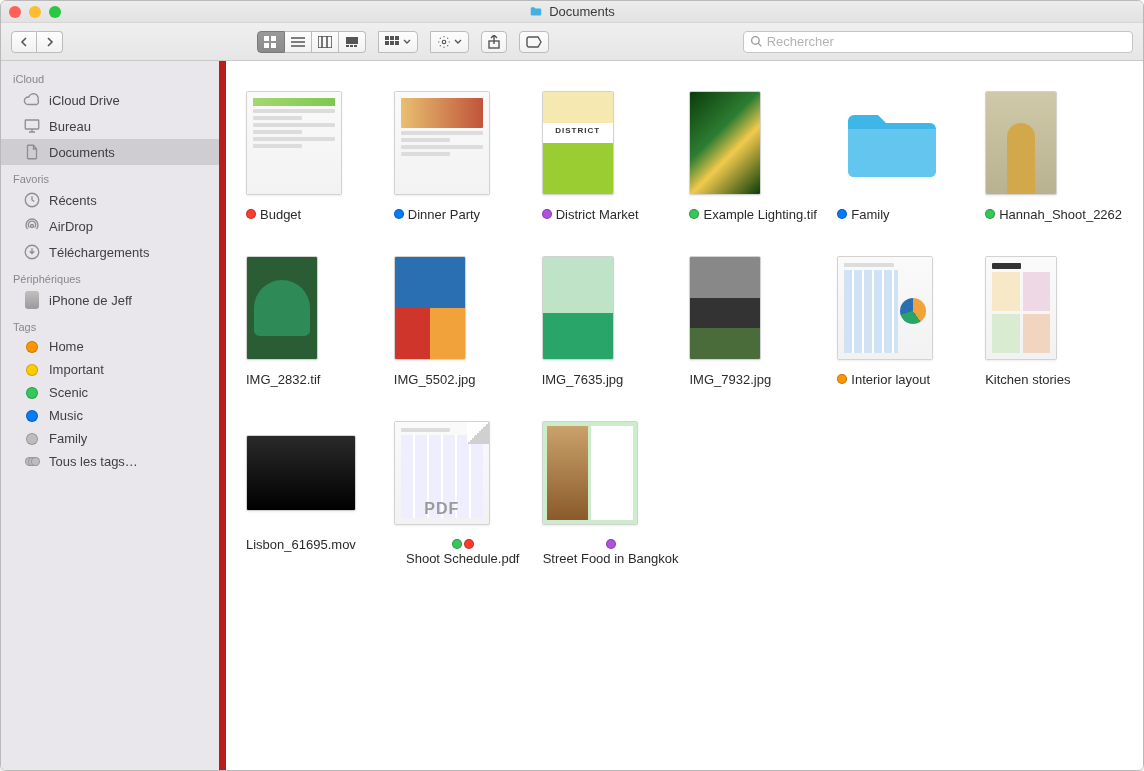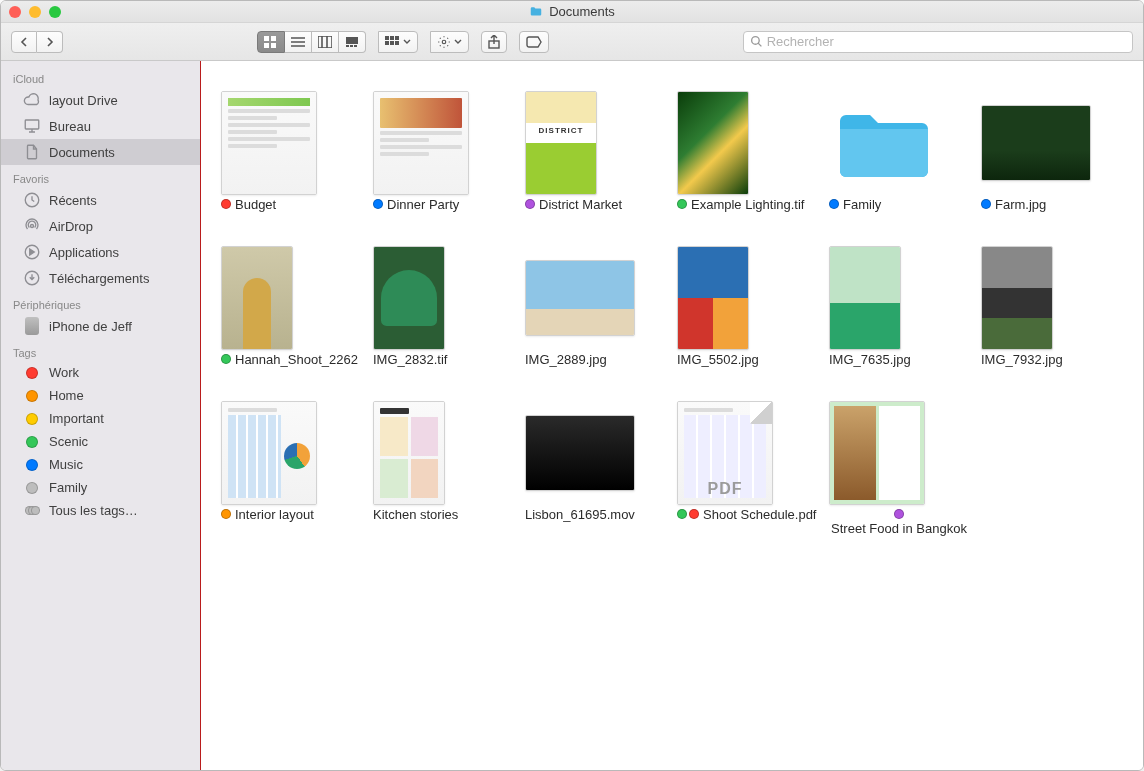--- a/index.html
+++ b/index.html
@@ -22,21 +22,21 @@
   .btn-grp .tb-btn:last-child { border-radius: 0 4px 4px 0; }
   .btn-grp .tb-btn:not(:first-child) { border-left: none; }
   .tb-btn.solo { border-radius: 4px; }
   .spacer { flex: 1; }
   .search { display: flex; align-items: center; background: #fff; border: 1px solid #c5c5c5; border-radius: 4px; height: 22px; width: 390px; padding: 0 6px; color: #9b9b9b; }
   .search input { border: none; outline: none; flex: 1; font-size: 13px; color: #555; background: transparent; }
   .search input::placeholder { color: #b3b3b3; }
 
   
   .body { flex: 1; display: flex; min-height: 0; }
-  .sidebar { width: 200px; background: #e9e7eb; border-right: 1px solid #b91c1c; overflow-y: auto; padding-top: 4px; }
+  .sidebar { width: 225px; background: #e9e7eb; border-right: 7px solid #b91c1c; overflow-y: auto; padding-top: 4px; }
   .sb-header { font-size: 11px; color: #888; padding: 8px 12px 2px 12px; }
   .sb-item { display: flex; align-items: center; gap: 8px; padding: 4px 12px 4px 22px; color: #404040; cursor: default; }
   .sb-item.sel { background: #cfcdd2; }
   .sb-item svg, .sb-item .tagdot, .sb-item .dev { width: 18px; height: 18px; flex-shrink: 0; }
   .tagdot { width: 12px !important; height: 12px !important; border-radius: 50%; border: 0.5px solid rgba(0,0,0,0.2); margin-left: 3px; margin-right: 3px; }
   .alltags { width: 14px !important; height: 12px !important; margin-left: 2px; margin-right: 2px; position: relative; }
   .alltags span { position:absolute; width: 9px; height: 9px; border-radius: 50%; background:#bdbdbd; border:0.5px solid rgba(0,0,0,0.2);}
   .alltags span:nth-child(1){left:0;top:1px;}
   .alltags span:nth-child(2){left:3px;top:1px;}
   .alltags span:nth-child(3){left:6px;top:1px;}
@@ -46,21 +46,21 @@
   
   .content { flex: 1; overflow: auto; background: #fff; }
   .grid { display: grid; grid-template-columns: repeat(6, 1fr); gap: 30px 10px; padding: 28px 20px 40px 20px; }
   .file { display: flex; flex-direction: column; align-items: flex-start; text-align: center; cursor: default; }
   .thumb-wrap { height: 108px; display: flex; align-items: center; justify-content: center; }
   .thumb { background: #fff; border: 1px solid #d2d2d2; border-radius: 2px; box-shadow: 0 1px 2px rgba(0,0,0,0.08); }
   .thumb.doc { width: 96px; height: 104px; }
   .thumb.photo-p { width: 72px; height: 104px; }
   .thumb.photo-l { width: 110px; height: 76px; }
   .thumb.folder { border: none; box-shadow: none; width: 110px; height: 90px; background: transparent; display:flex; align-items:center; justify-content:center;}
-  .label { font-size: 13px; color: #2b2b2b; line-height: 1.3; max-width: 140px; display: flex; align-items: flex-start; justify-content: center; gap: 4px; flex-wrap: wrap; }
+  .label { margin-top: 10px; font-size: 13px; color: #2b2b2b; line-height: 1.3; max-width: 140px; display: flex; align-items: flex-start; justify-content: center; gap: 4px; flex-wrap: wrap; }
   .label .tags { display: inline-flex; gap: 2px; align-items: center; transform: translateY(2px);}
   .label .tg { width: 10px; height: 10px; border-radius: 50%; border: 0.5px solid rgba(0,0,0,0.25); }
   .label .txt { display: inline; }
 
   
   .fill { width:100%; height:100%; border-radius:1px; }
   .sheet { background: linear-gradient(#fafafa,#f2f2f2); padding:6px; display:flex; flex-direction:column; gap:3px;}
   .sheet .bar{ height:4px; background:#dcdcdc; border-radius:1px;}
   .sheet .bar.s{width:60%}
   .sheet .hdr{height:8px;background:linear-gradient(90deg,#a5d76e,#7ec850);}
@@ -188,21 +188,21 @@
   </div>
 
   <div class="body">
 
     <div class="sidebar" id="sidebar">
         <div class="sb-header">iCloud</div>
         <div class="sb-item">
           <span style="width:18px;height:18px;display:inline-block"><svg viewBox="0 0 24 24" fill="none" stroke="#8e8e93" stroke-width="1.8">
               <path d="M7 18a5 5 0 1 1 .8-9.9A6 6 0 0 1 20 12a4 4 0 0 1-2 6H7z"></path>
             </svg></span>
-          <span>layout Drive</span>
+          <span>iCloud Drive</span>
         </div>
         <div class="sb-item">
           <span style="width:18px;height:18px;display:inline-block"><svg viewBox="0 0 24 24" fill="none" stroke="#8e8e93" stroke-width="1.8">
               <rect x="3" y="4" width="18" height="12" rx="1"></rect>
               <line x1="8" y1="20" x2="16" y2="20"></line>
               <line x1="12" y1="16" x2="12" y2="20"></line>
             </svg></span>
           <span>Bureau</span>
         </div>
         <div class="sb-item sel">
@@ -224,41 +224,30 @@
           <span style="width:18px;height:18px;display:inline-block"><svg viewBox="0 0 24 24" fill="none" stroke="#8e8e93" stroke-width="1.8">
               <circle cx="12" cy="12" r="2"></circle>
               <path d="M6 16a8 8 0 1 1 12 0"></path>
               <path d="M8.5 14a5 5 0 1 1 7 0"></path>
             </svg></span>
           <span>AirDrop</span>
         </div>
         <div class="sb-item">
           <span style="width:18px;height:18px;display:inline-block"><svg viewBox="0 0 24 24" fill="none" stroke="#8e8e93" stroke-width="1.8">
               <circle cx="12" cy="12" r="9"></circle>
-              <path d="M9 8l6 4-6 4z" fill="#8e8e93"></path>
-            </svg></span>
-          <span>Applications</span>
-        </div>
-        <div class="sb-item">
-          <span style="width:18px;height:18px;display:inline-block"><svg viewBox="0 0 24 24" fill="none" stroke="#8e8e93" stroke-width="1.8">
-              <circle cx="12" cy="12" r="9"></circle>
               <path d="M12 7v7M9 11l3 3 3-3"></path>
             </svg></span>
           <span>Téléchargements</span>
         </div>
         <div class="sb-header">Périphériques</div>
         <div class="sb-item">
           <span class="dev"></span>
           <span>iPhone de Jeff</span>
         </div>
         <div class="sb-header">Tags</div>
-        <div class="sb-item">
-          <span class="tagdot" style="background:#ff3b30"></span>
-          <span>Work</span>
-        </div>
         <div class="sb-item">
           <span class="tagdot" style="background:#ff9500"></span>
           <span>Home</span>
         </div>
         <div class="sb-item">
           <span class="tagdot" style="background:#ffcc00"></span>
           <span>Important</span>
         </div>
         <div class="sb-item">
           <span class="tagdot" style="background:#34c759"></span>
@@ -363,33 +352,20 @@
             </div>
             <div class="label">
               <span class="tags">
                 <span class="tg" style="background:#007aff"></span>
               </span>
               <span class="txt">Family</span>
             </div>
           </div>
           <div class="file">
             <div class="thumb-wrap">
-              <div class="thumb photo-l">
-                <div class="fill" style="background:linear-gradient(#1b3d1b 60%,#0d260d)"></div>
-              </div>
-            </div>
-            <div class="label">
-              <span class="tags">
-                <span class="tg" style="background:#007aff"></span>
-              </span>
-              <span class="txt">Farm.jpg</span>
-            </div>
-          </div>
-          <div class="file">
-            <div class="thumb-wrap">
               <div class="thumb photo-p">
                 <div class="fill" style="background:linear-gradient(#cfc9a9,#b8b28f);display:flex;align-items:flex-end;justify-content:center">
                   <div style="width:40%;height:70%;background:#d2a84a;border-radius:20px 20px 0 0"></div>
                 </div>
               </div>
             </div>
             <div class="label">
               <span class="tags">
                 <span class="tg" style="background:#34c759"></span>
               </span>
@@ -399,30 +375,20 @@
           <div class="file">
             <div class="thumb-wrap">
               <div class="thumb photo-p">
                 <div class="fill" style="background:#2b5d34;display:flex;align-items:center;justify-content:center">
                   <div style="width:80%;height:55%;background:#2e8b57;border-radius:50% 50% 10% 10%"></div>
                 </div>
               </div>
             </div>
             <div class="label">
               <span class="txt">IMG_2832.tif</span>
-            </div>
-          </div>
-          <div class="file">
-            <div class="thumb-wrap">
-              <div class="thumb photo-l">
-                <div class="fill" style="background:linear-gradient(#8ec5e6 65%,#e4d5b7 65%)"></div>
-              </div>
-            </div>
-            <div class="label">
-              <span class="txt">IMG_2889.jpg</span>
             </div>
           </div>
           <div class="file">
             <div class="thumb-wrap">
               <div class="thumb photo-p">
                 <div class="fill" style="background:linear-gradient(#2b6fb3 50%,transparent 50%),linear-gradient(90deg,#d0352c 50%,#f2a23a 50%);"></div>
               </div>
             </div>
             <div class="label">
               <span class="txt">IMG_5502.jpg</span>

